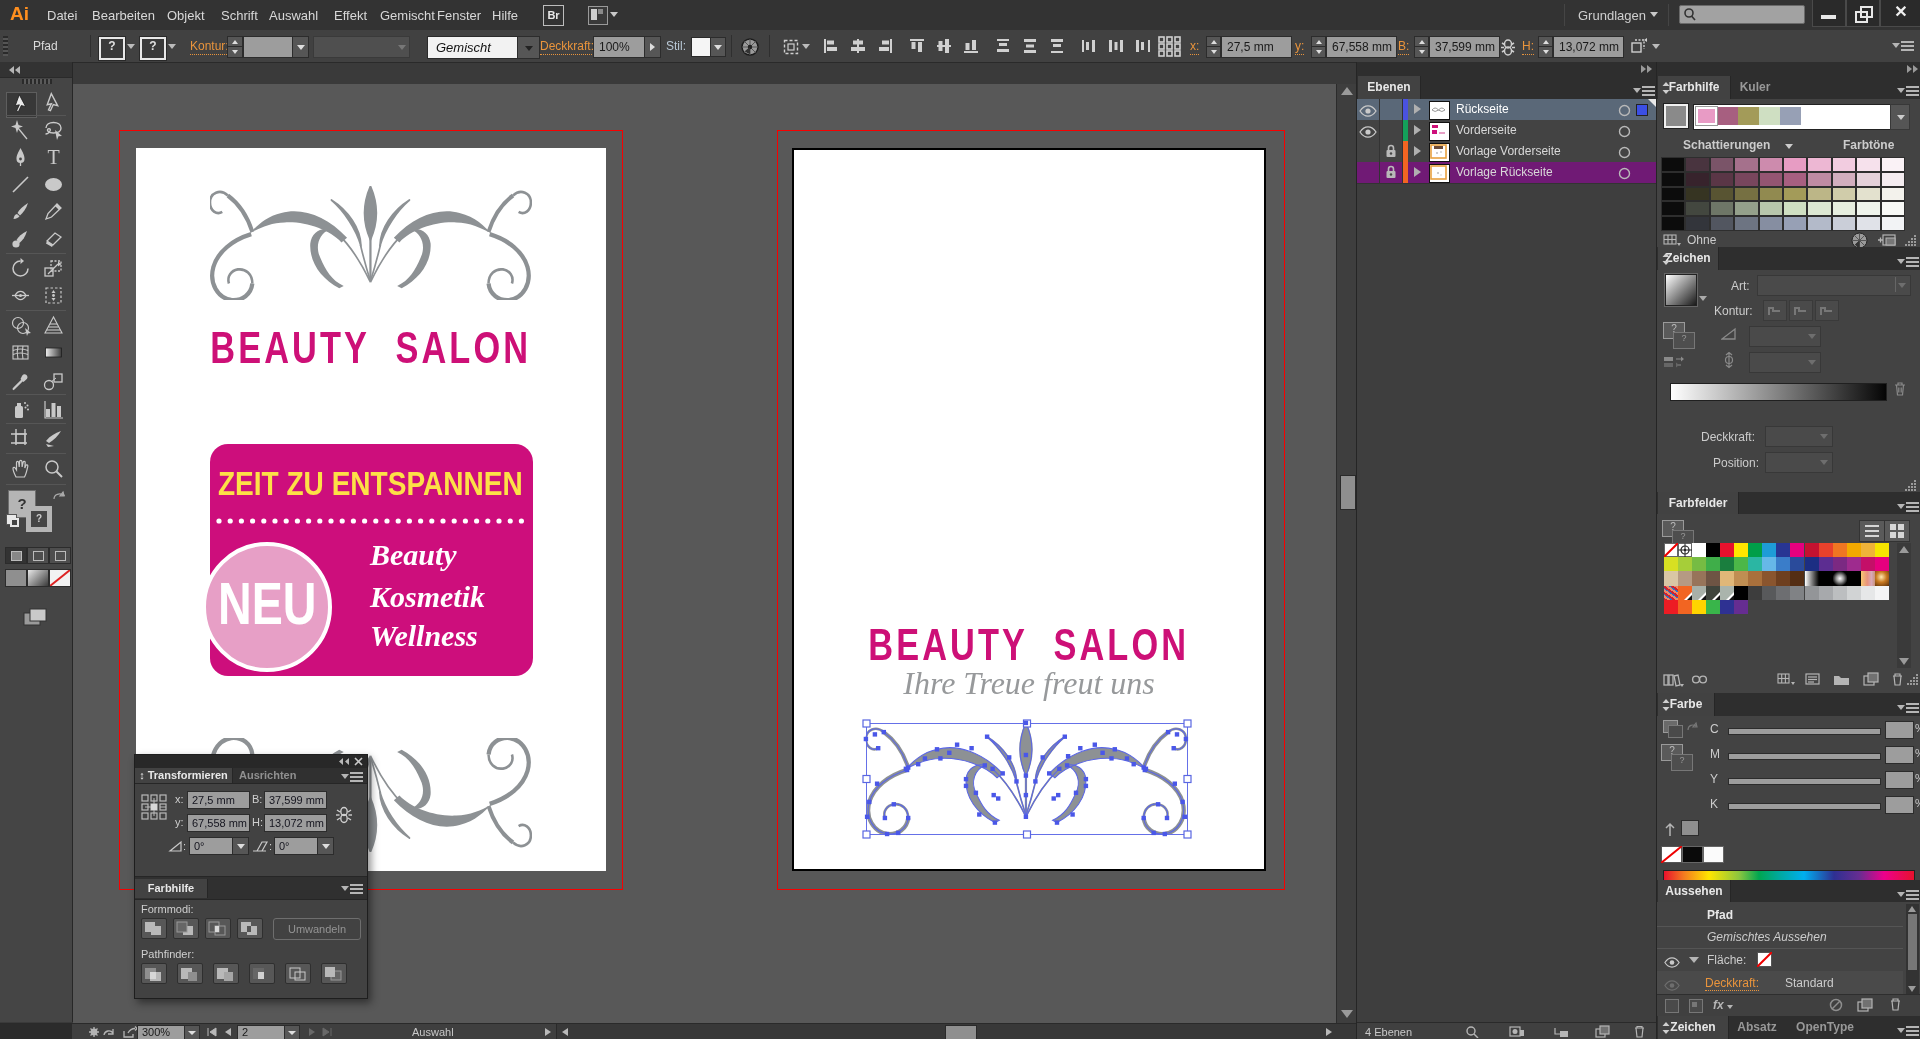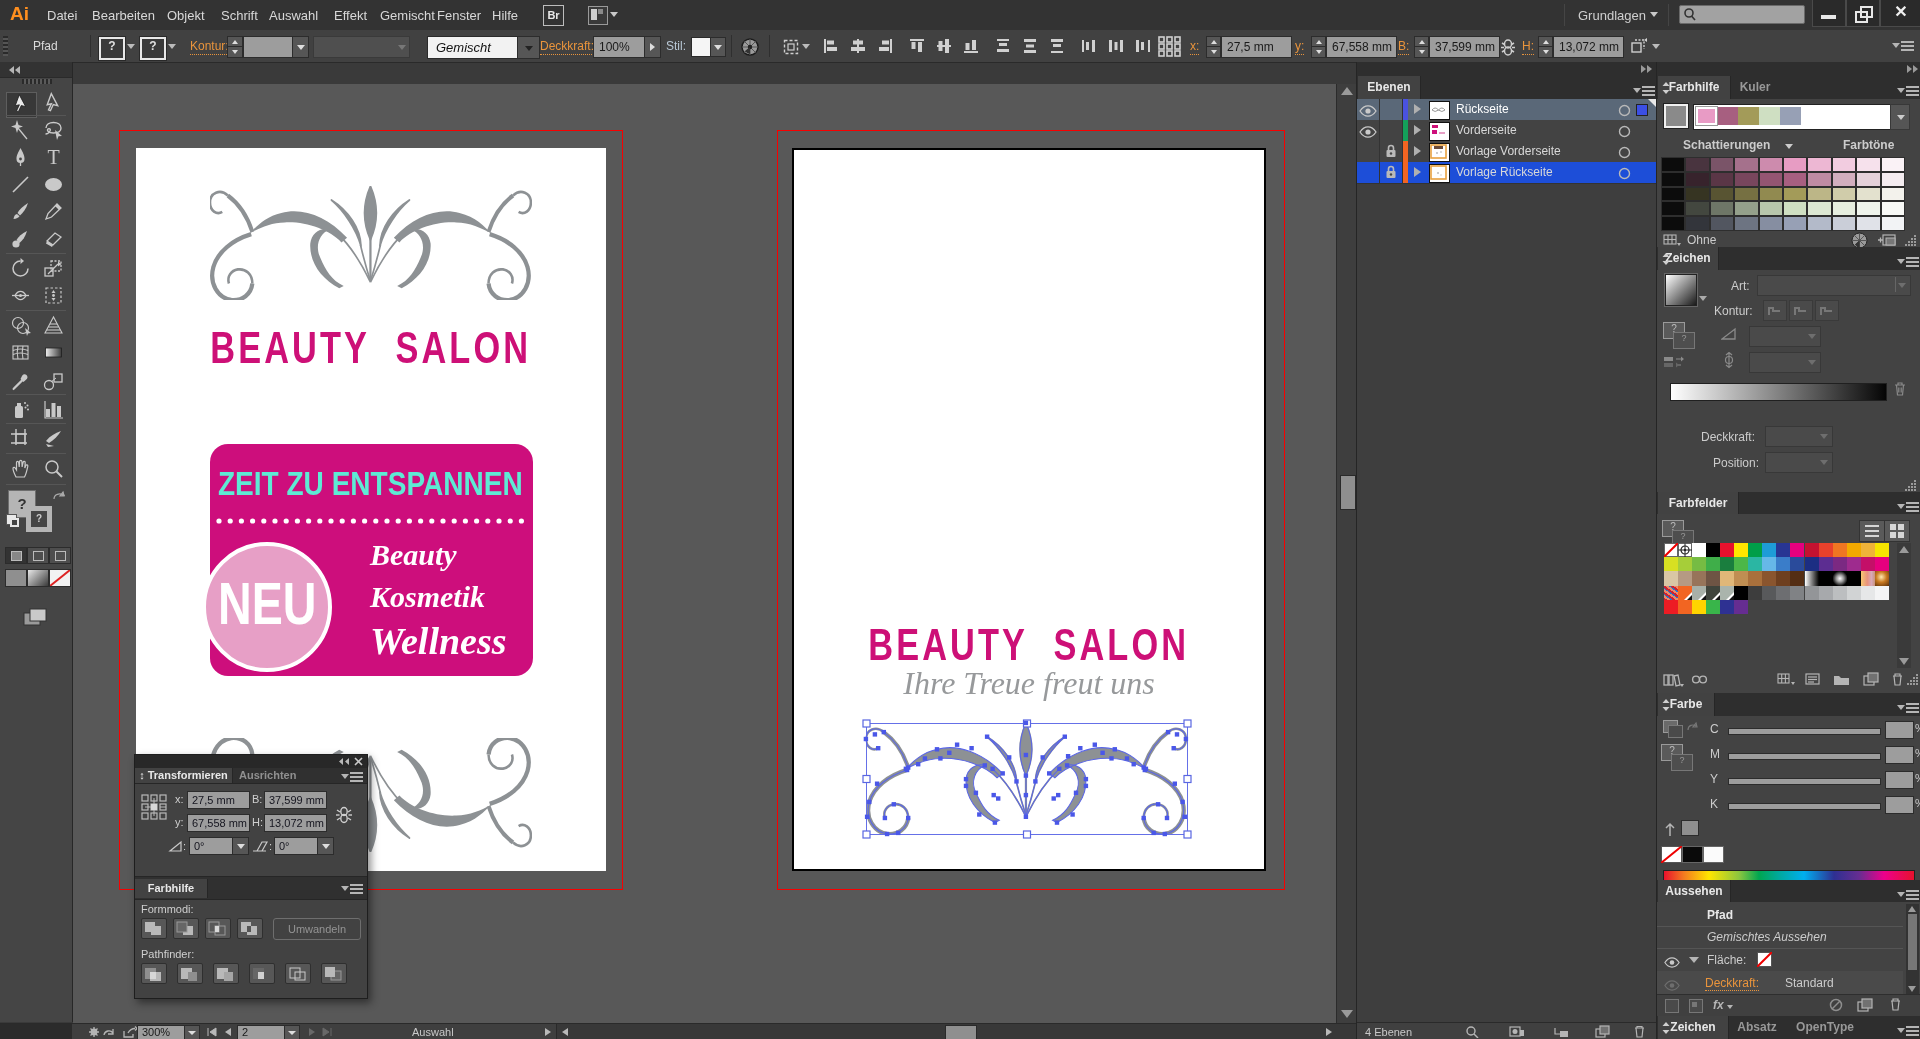--- a/index.html
+++ b/index.html
@@ -475,21 +475,21 @@
 </defs>
       </svg>
 
     <div class="redline" style="left:46px;top:46px;width:502px;height:758px;"></div>
     <div class="artwhite" style="left:63px;top:64px;width:470px;height:723px;"></div>
     <svg class="abs" style="left:137px;top:102px;" width="322" height="114" viewBox="17 2 289 97" preserveAspectRatio="none">
         <use href="#orn"></use>
       </svg>
     <div class="abs" style="left:63px;top:239px;width:470px;text-align:center;color:#cd1077;"><span style="display:inline-block;font-size:44px;font-weight:bold;letter-spacing:4px;transform:scaleX(0.78);transform-origin:50% 50%;white-space:nowrap;">BEAUTY&nbsp;&nbsp;SALON</span></div>
     <div class="abs" style="left:137px;top:360px;width:323px;height:232px;background:#cd0e7c;border-radius:18px;"></div>
-    <div class="abs" style="left:118px;top:381px;color:#5eead4;white-space:nowrap;"><span style="display:inline-block;font-size:33px;font-weight:bold;transform:scaleX(0.85);transform-origin:50% 50%;">ZEIT ZU ENTSPANNEN</span></div>
+    <div class="abs" style="left:118px;top:381px;color:#fde047;white-space:nowrap;"><span style="display:inline-block;font-size:33px;font-weight:bold;transform:scaleX(0.85);transform-origin:50% 50%;">ZEIT ZU ENTSPANNEN</span></div>
     <svg class="abs" style="left:143px;top:434px;" width="310" height="6">
         <g fill="#fff">
           <circle cx="3.0" cy="3" r="2.6"></circle>
           <circle cx="14.2" cy="3" r="2.6"></circle>
           <circle cx="25.4" cy="3" r="2.6"></circle>
           <circle cx="36.599999999999994" cy="3" r="2.6"></circle>
           <circle cx="47.8" cy="3" r="2.6"></circle>
           <circle cx="59.0" cy="3" r="2.6"></circle>
           <circle cx="70.19999999999999" cy="3" r="2.6"></circle>
           <circle cx="81.39999999999999" cy="3" r="2.6"></circle>
@@ -512,21 +512,21 @@
           <circle cx="271.79999999999995" cy="3" r="2.6"></circle>
           <circle cx="283.0" cy="3" r="2.6"></circle>
           <circle cx="294.2" cy="3" r="2.6"></circle>
           <circle cx="305.4" cy="3" r="2.6"></circle>
         </g>
       </svg>
     <div class="abs" style="left:129px;top:458px;width:122px;height:122px;border-radius:50%;background:#e79fc6;border:4px solid #fff;"></div>
     <div class="abs" style="left:129px;top:486px;width:130px;text-align:center;color:#fff;"><span style="display:inline-block;font-size:59px;font-weight:bold;transform:scaleX(0.79);transform-origin:50% 50%;">NEU</span></div>
     <div class="abs" style="left:297px;top:454px;font-size:30px;font-style:italic;font-weight:bold;color:#fff;font-family:'Liberation Serif',serif;">Beauty</div>
     <div class="abs" style="left:297px;top:496px;font-size:30px;font-style:italic;font-weight:bold;color:#fff;font-family:'Liberation Serif',serif;">Kosmetik</div>
-    <div class="abs" style="left:297px;top:535px;font-size:38px;font-style:italic;font-weight:bold;color:#fff;font-family:'Liberation Serif',serif;">Wellness</div>
+    <div class="abs" style="left:297px;top:535px;font-size:30px;font-style:italic;font-weight:bold;color:#fff;font-family:'Liberation Serif',serif;">Wellness</div>
     <svg class="abs" style="left:137px;top:654px;transform:scaleY(-1);" width="322" height="114" viewBox="17 2 289 97" preserveAspectRatio="none">
         <use href="#orn"></use>
       </svg>
 
     <div class="redline" style="left:704px;top:46px;width:506px;height:758px;"></div>
     <div class="artwhite" style="left:719px;top:64px;width:474px;height:723px;border:2px solid #000;box-sizing:border-box;"></div>
     <div class="abs" style="left:719px;top:536px;width:474px;text-align:center;color:#cd1077;"><span style="display:inline-block;font-size:44px;font-weight:bold;letter-spacing:4px;transform:scaleX(0.78);transform-origin:50% 50%;white-space:nowrap;">BEAUTY&nbsp;&nbsp;SALON</span></div>
     <div class="abs" style="left:719px;top:581px;width:474px;text-align:center;font-size:32px;font-style:italic;color:#97999b;font-family:'Liberation Serif',serif;">Ihre Treue freut uns</div>
     <svg class="abs" style="left:793px;top:639px;" width="321" height="111" viewBox="17 2 289 97" preserveAspectRatio="none">
         <use href="#orn"></use>
@@ -889,21 +889,21 @@
             <rect x="1" y="1" width="15" height="13" fill="none" stroke="#e8a13f" stroke-width="1.6"></rect>
             <rect x="4" y="2" width="9" height="3" fill="#6b4b3a"></rect>
             <circle cx="7" cy="9" r="1" fill="#bbb"></circle>
             <circle cx="11" cy="8" r="1" fill="#ccc"></circle>
           </svg></div>
         <div class="abs" style="left:99px;top:3px;color:#d8d8d8;font-size:12px;">Vorlage Vorderseite</div>
         <div class="abs" style="left:261px;top:4px;"><svg width="13" height="13">
             <circle cx="6.5" cy="6.5" r="5" fill="none" stroke="#b9b9b9" stroke-width="1.4"></circle>
           </svg></div>
       </div>
-      <div class="abs" style="left:0;top:100px;width:300px;height:21px;background:#1d4ed8;border-bottom:1px solid #333;">
+      <div class="abs" style="left:0;top:100px;width:300px;height:21px;background:#701a75;border-bottom:1px solid #333;">
         <div class="abs" style="left:0;top:0;width:22px;height:21px;border-right:1px solid #333;"></div>
         <div class="abs" style="left:23px;top:0;width:22px;height:21px;border-right:1px solid #333;">
           <div style="position:absolute;left:5px;top:3px;"><svg width="12" height="14" viewBox="0 0 12 14">
               <rect x="1.5" y="6" width="9" height="7" rx="1" fill="#b9b9b9"></rect>
               <path d="M3.5,6 V4 a2.5,2.5 0 0 1 5,0 V6" fill="none" stroke="#b9b9b9" stroke-width="1.6"></path>
               <circle cx="6" cy="9.5" r="1.2" fill="#454545"></circle>
             </svg></div>
         </div>
         <div class="abs" style="left:46px;top:0;width:5px;height:21px;background:#f26522;"></div>
         <div class="abs" style="left:57px;top:5px;">

